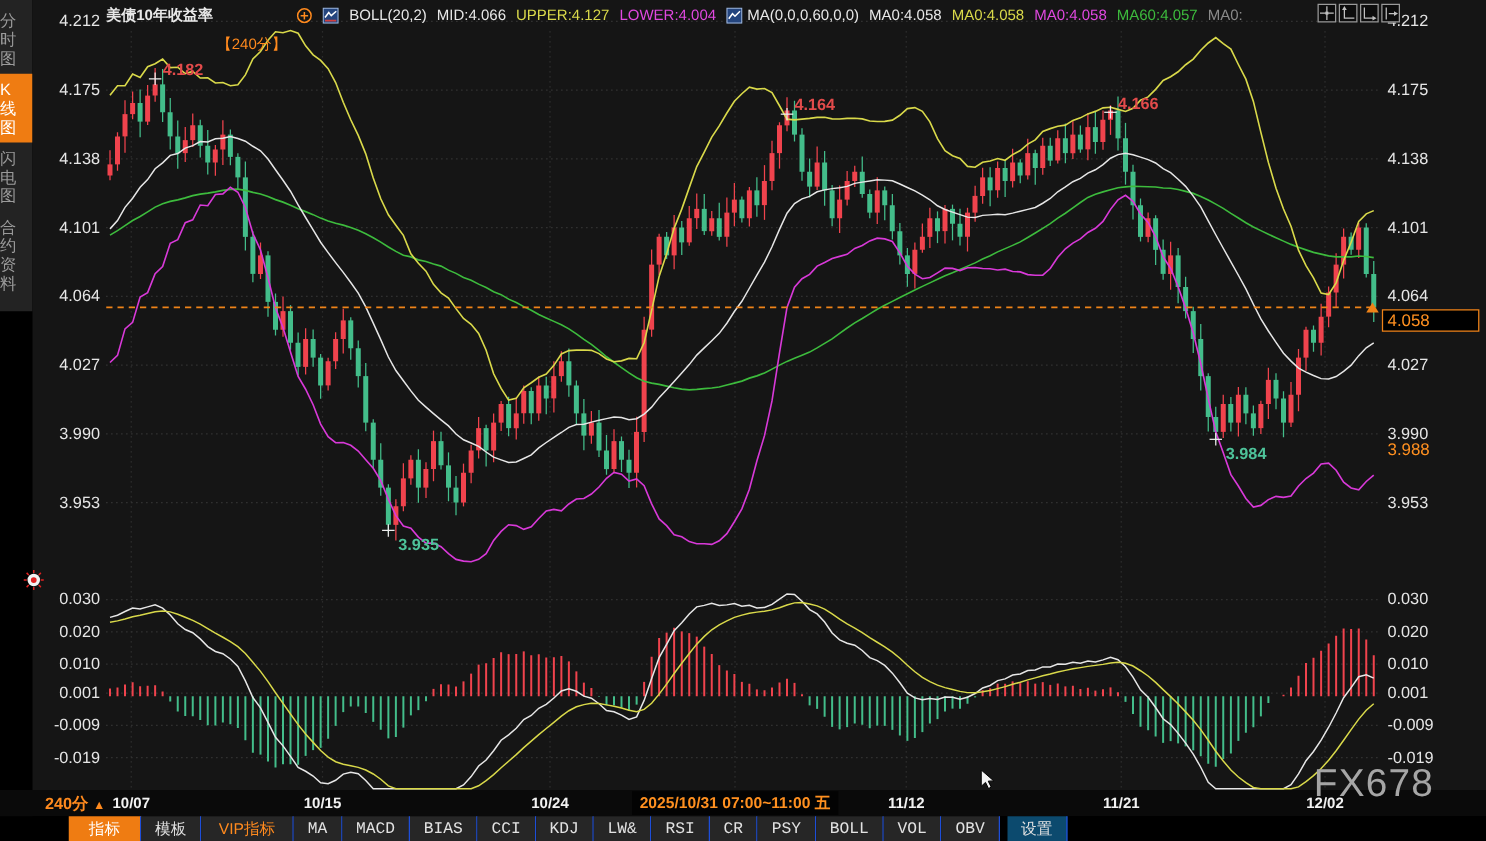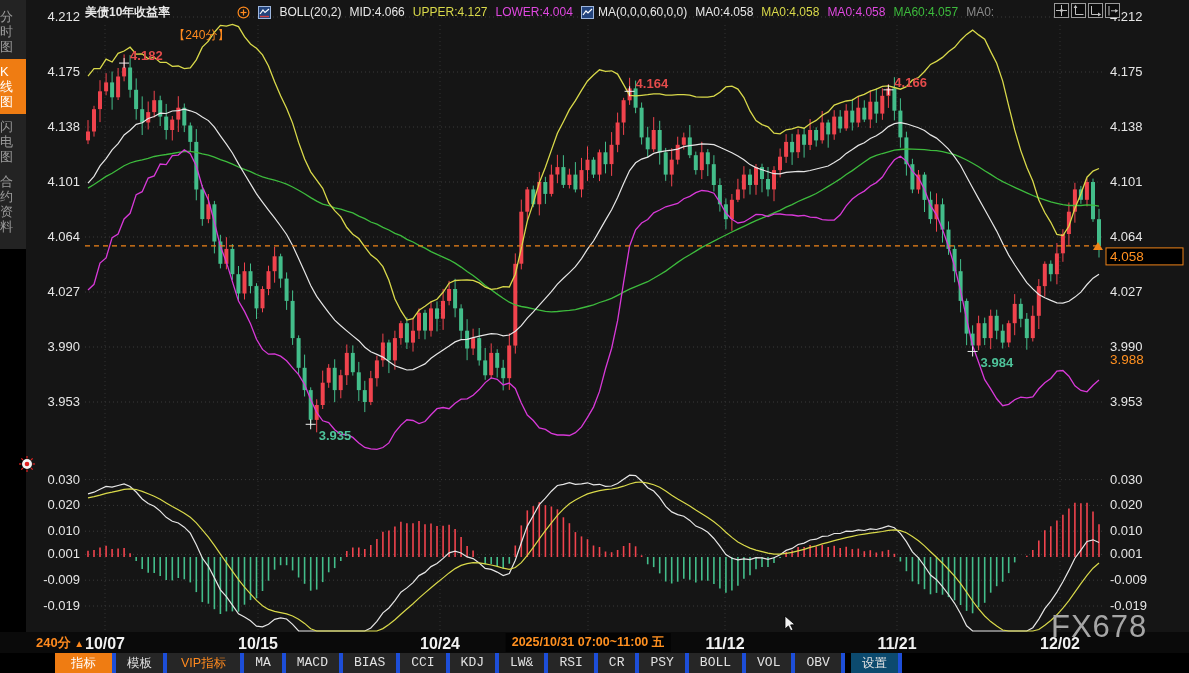--- a/index.html
+++ b/index.html
@@ -35,29 +35,29 @@
 
   .alert-icon { position:absolute; left:18px; top:455px; }
   .cursor-icon { position:absolute; left:783px; top:616px; z-index:6; }
 
   
   .axis-row { position:absolute; left:0; top:632px; width:1189px; height:21px; background:#0a0a0a; }
   .period-btn { position:absolute; left:36px; top:2px; color:#ff8a1e; font-weight:bold;
                 font-size:13px; cursor:pointer; }
   .period-btn .tri { font-size:10px; }
   .date-label { position:absolute; top:3px; transform:translateX(-50%); color:#f2f2f2;
-                font-size:16px; font-weight:bold; }
+                font-size:12px; font-weight:bold; }
   .focus-date { position:absolute; top:1px; transform:translateX(-50%); color:#ff9020;
                 font-size:12.5px; font-weight:bold; background:#030303; padding:1px 6px; }
 
   
   .toolbar { position:absolute; left:26px; top:653px; width:1163px; height:20px; background:#000;
              display:flex; align-items:stretch; padding-left:29px; }
   .tb-item { background:#262626; color:#e2e2e2; font-size:12.5px; line-height:20px;
-             padding:0 11px; border-right:4px solid #1d4ed8; cursor:pointer; white-space:nowrap; }
+             padding:0 11px; border-right:1px solid #1d4ed8; cursor:pointer; white-space:nowrap; }
   .tb-item.mono { font-family:Liberation Mono, monospace; font-size:13px; }
   .tb-item.active { background:#ef7c12; color:#fff; padding:0 16px; }
   .tb-item.vip { color:#ff8a1e; padding:0 14px; }
   .tb-item.settings { background:#0c4a6e; margin-left:6px; }
 
   .watermark { position:absolute; left:1051px; top:580px; color:#a6a6a6; font-size:31px;
                letter-spacing:1px; z-index:5;margin-top:29px; }
 </style>
 </head>
 <body>

